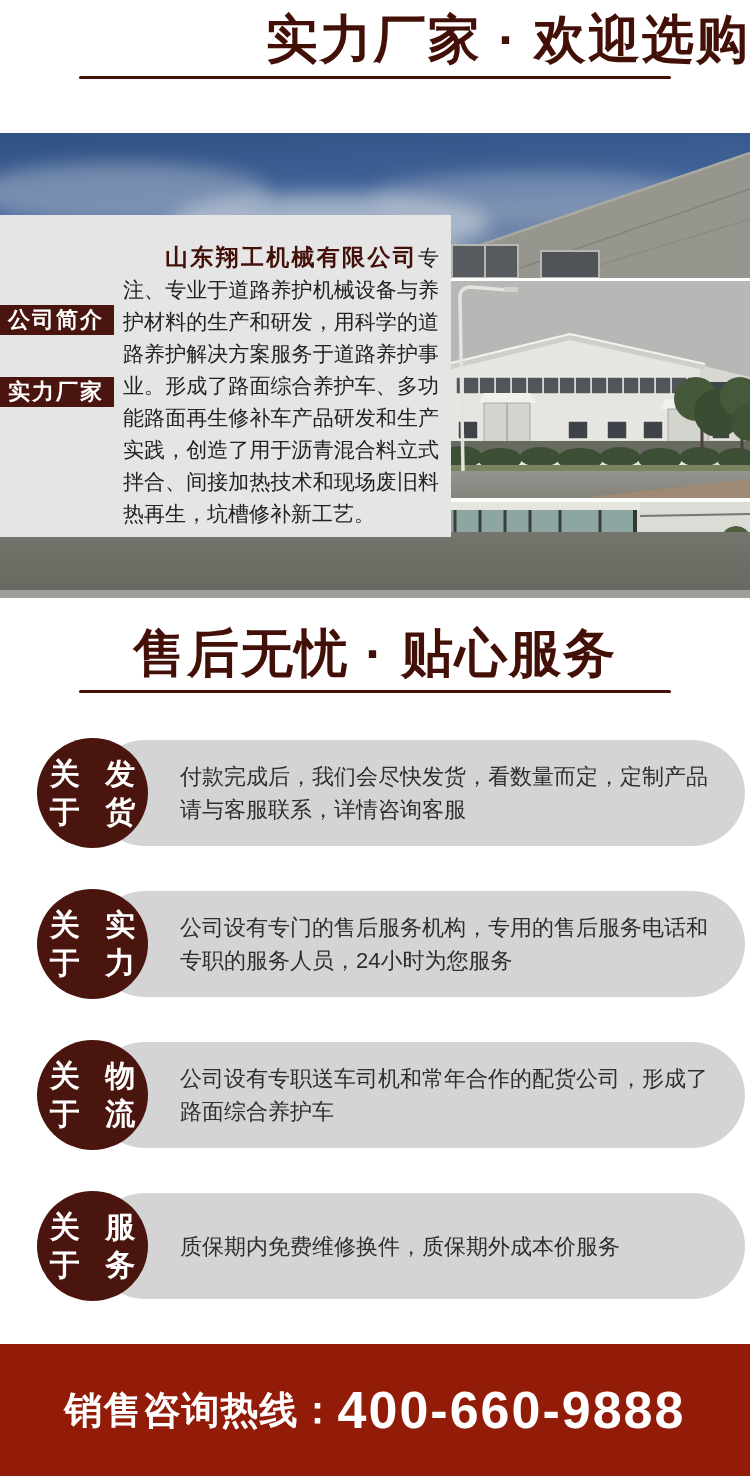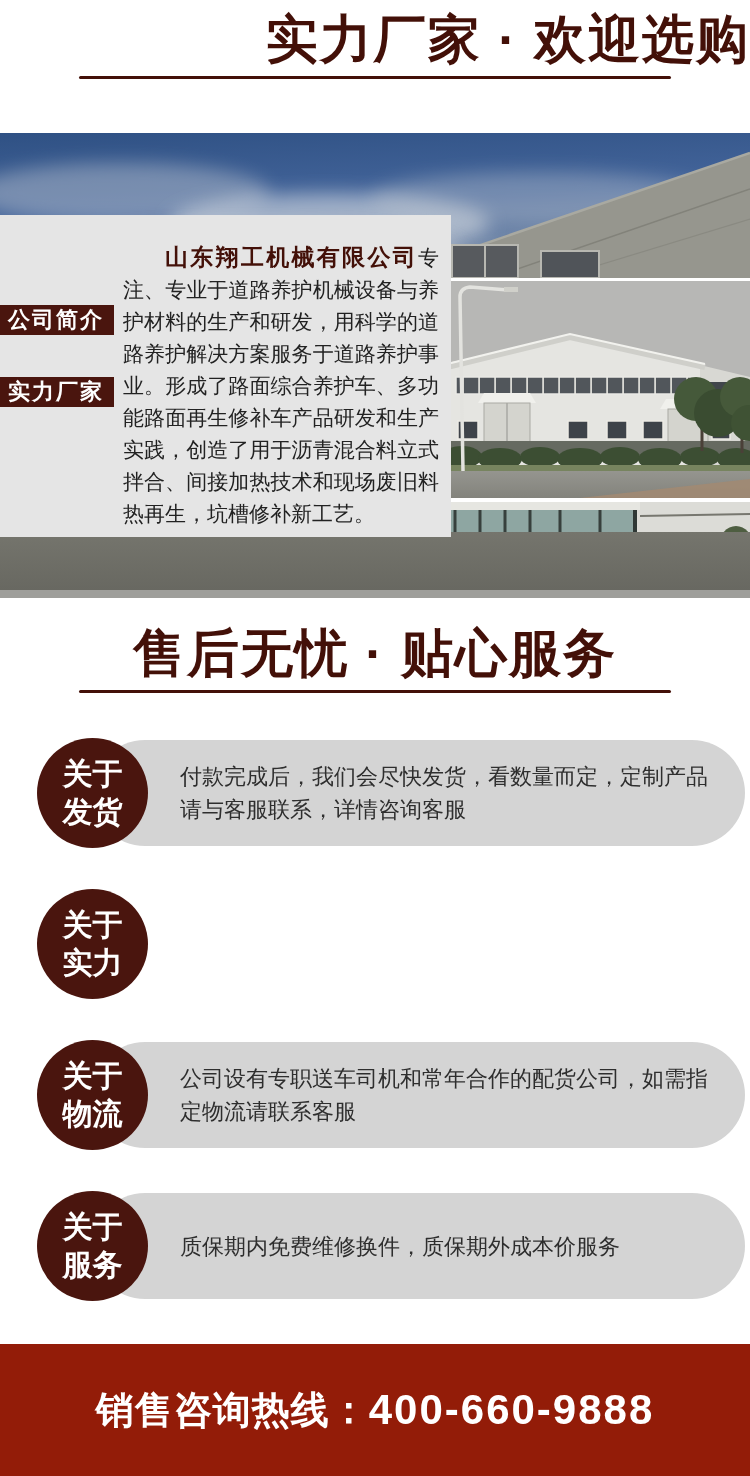--- a/index.html
+++ b/index.html
@@ -40,28 +40,28 @@
 
   
   .items{padding:0;}
   .item{position:relative;height:110px;margin-bottom:41px;}
   .item:last-child{margin-bottom:0;}
   .pill{position:absolute;left:92px;top:2px;width:653px;height:106px;background:var(--pill_gray);
     border-radius:53px;display:flex;align-items:center;}
   .pill-text{padding:0 25px 0 88px;font-size:22px;line-height:33px;color:var(--text_dark);width:100%;}
   .bubble{position:absolute;left:37px;top:0;width:111px;height:110px;border-radius:50%;
     background:var(--circle);color:#fff;font-weight:bold;font-size:30px;line-height:38px;
-    display:flex;flex-direction:column;align-items:center;justify-content:center;text-align:center;z-index:2;}
+    display:flex;flex-direction:row;align-items:center;justify-content:center;text-align:center;z-index:2;}
 
   .footer-spacer{height:43px;background:#fff;}
 
   
   .hotline{height:132px;background:var(--bar_red);display:flex;align-items:center;justify-content:center;
     color:#fff;font-weight:bold;font-size:38px;letter-spacing:1px;text-align:center;}
-  .hotline .phone{font-size:42px;letter-spacing:2px;}
+  .hotline .phone{font-size:52px;letter-spacing:2px;}
 </style>
 </head>
 <body>
 
 <div class="page">
 
   <div class="banner">
     <div class="banner-title">实力厂家 · 欢迎选购</div>
     <div class="title-rule"></div>
   </div>
@@ -211,29 +211,32 @@
       <div class="pill">
         <div class="pill-text">付款完成后，我们会尽快发货，看数量而定，定制产品请与客服联系，详情咨询客服</div>
       </div>
       <div class="bubble">
         <span>关于</span>
         <span>发货</span>
       </div>
     </div>
 
     <div class="item">
+      <div class="pill">
+        <div class="pill-text">公司设有专门的售后服务机构，专用的售后服务电话和专职的服务人员，24小时为您服务</div>
+      </div>
       <div class="bubble">
         <span>关于</span>
         <span>实力</span>
       </div>
     </div>
 
     <div class="item">
       <div class="pill">
-        <div class="pill-text">公司设有专职送车司机和常年合作的配货公司，如需指定物流请联系客服</div>
+        <div class="pill-text">公司设有专职送车司机和常年合作的配货公司，形成了路面综合养护车</div>
       </div>
       <div class="bubble">
         <span>关于</span>
         <span>物流</span>
       </div>
     </div>
 
     <div class="item">
       <div class="pill">
         <div class="pill-text">质保期内免费维修换件，质保期外成本价服务</div>

